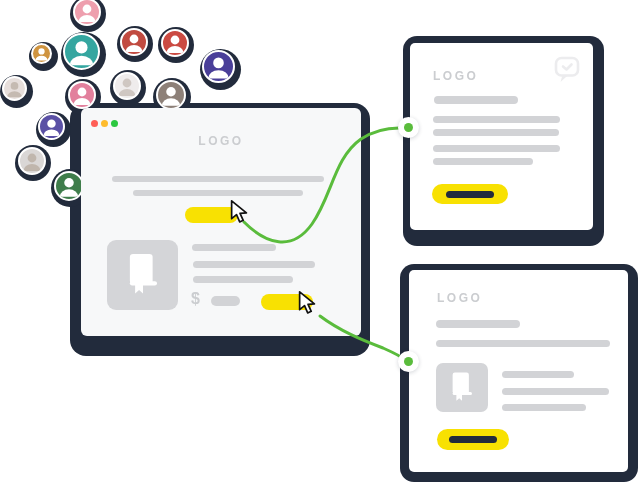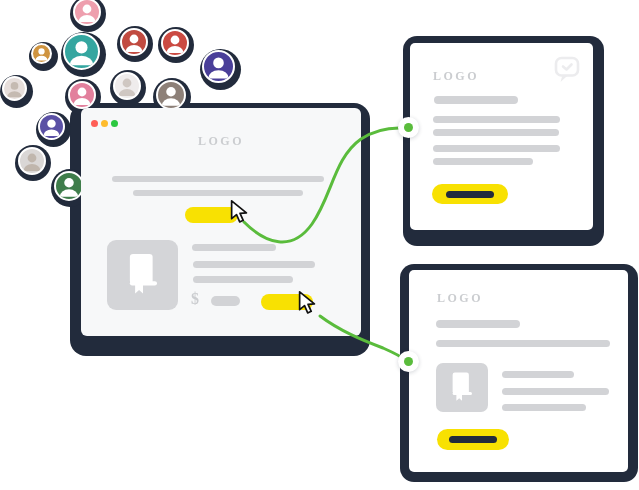--- a/index.html
+++ b/index.html
@@ -2,21 +2,21 @@
 <html style="--c-navy: #222b3c; --c-yellow: #f8e102; --c-green: #5abc3c; --c-bar-gray: #d2d3d6; --c-logo-gray: #cbcdd0; --c-window-bg: #f7f8f9; --c-card-bg: #ffffff; --c-thumb-gray: #d4d5d8; --c-icon-light-gray: #ececee;"><head>
 <meta charset="utf-8">
 <style>
   html,body{margin:0;padding:0;background:#fff;}
   .canvas{position:relative;width:639px;height:490px;background:#fff;overflow:hidden;
           font-family:"Liberation Sans",sans-serif;}
 
   
   .frame{position:absolute;background:var(--c-navy);z-index:1;}
   .panel{position:absolute;z-index:3;}
-  .content{position:absolute;z-index:4;font-family:Liberation Serif, serif;}
+  .content{position:absolute;z-index:4;}
   .avatar{position:absolute;background:var(--c-navy);border-radius:50%;z-index:2;}
   .avatar-photo{position:absolute;border:2.5px solid #fff;border-radius:50%;overflow:hidden;box-sizing:content-box;}
   .avatar-photo svg{width:100%;height:100%;display:block;}
   .links{position:absolute;left:0;top:0;z-index:5;pointer-events:none;}
   .links path{fill:none;stroke:var(--c-green);stroke-width:3;stroke-linecap:round;}
   .cursor{position:absolute;z-index:6;width:21px;height:25px;}
   .connector{position:absolute;z-index:6;width:21px;height:21px;background:#fff;border-radius:50%;
              box-shadow:0 1px 4px rgba(30,40,60,.20);display:flex;align-items:center;justify-content:center;}
   .connector .dot{width:9px;height:9px;border-radius:50%;background:var(--c-green);}
 

